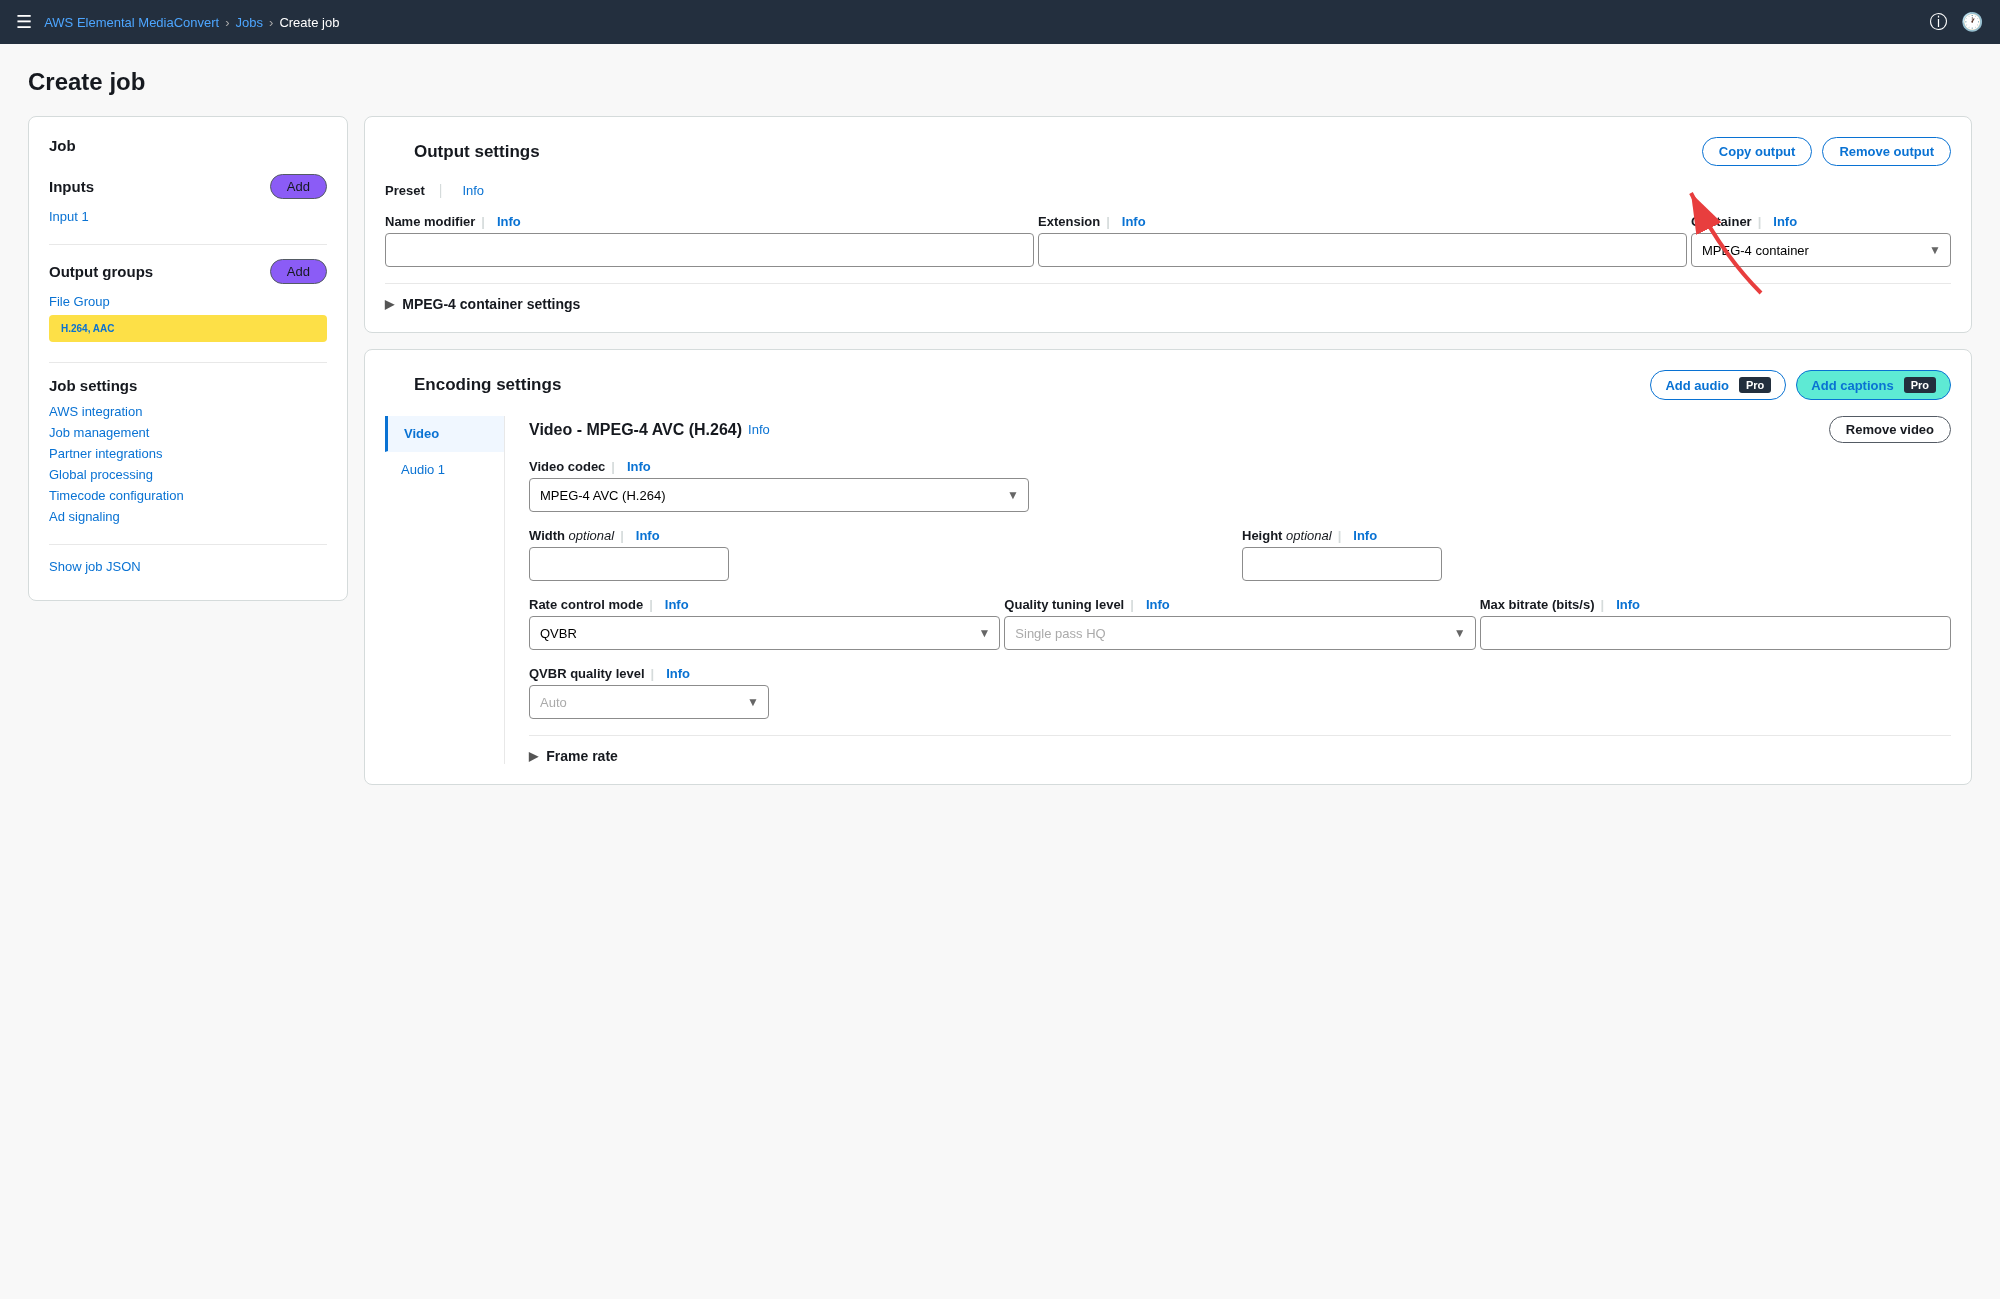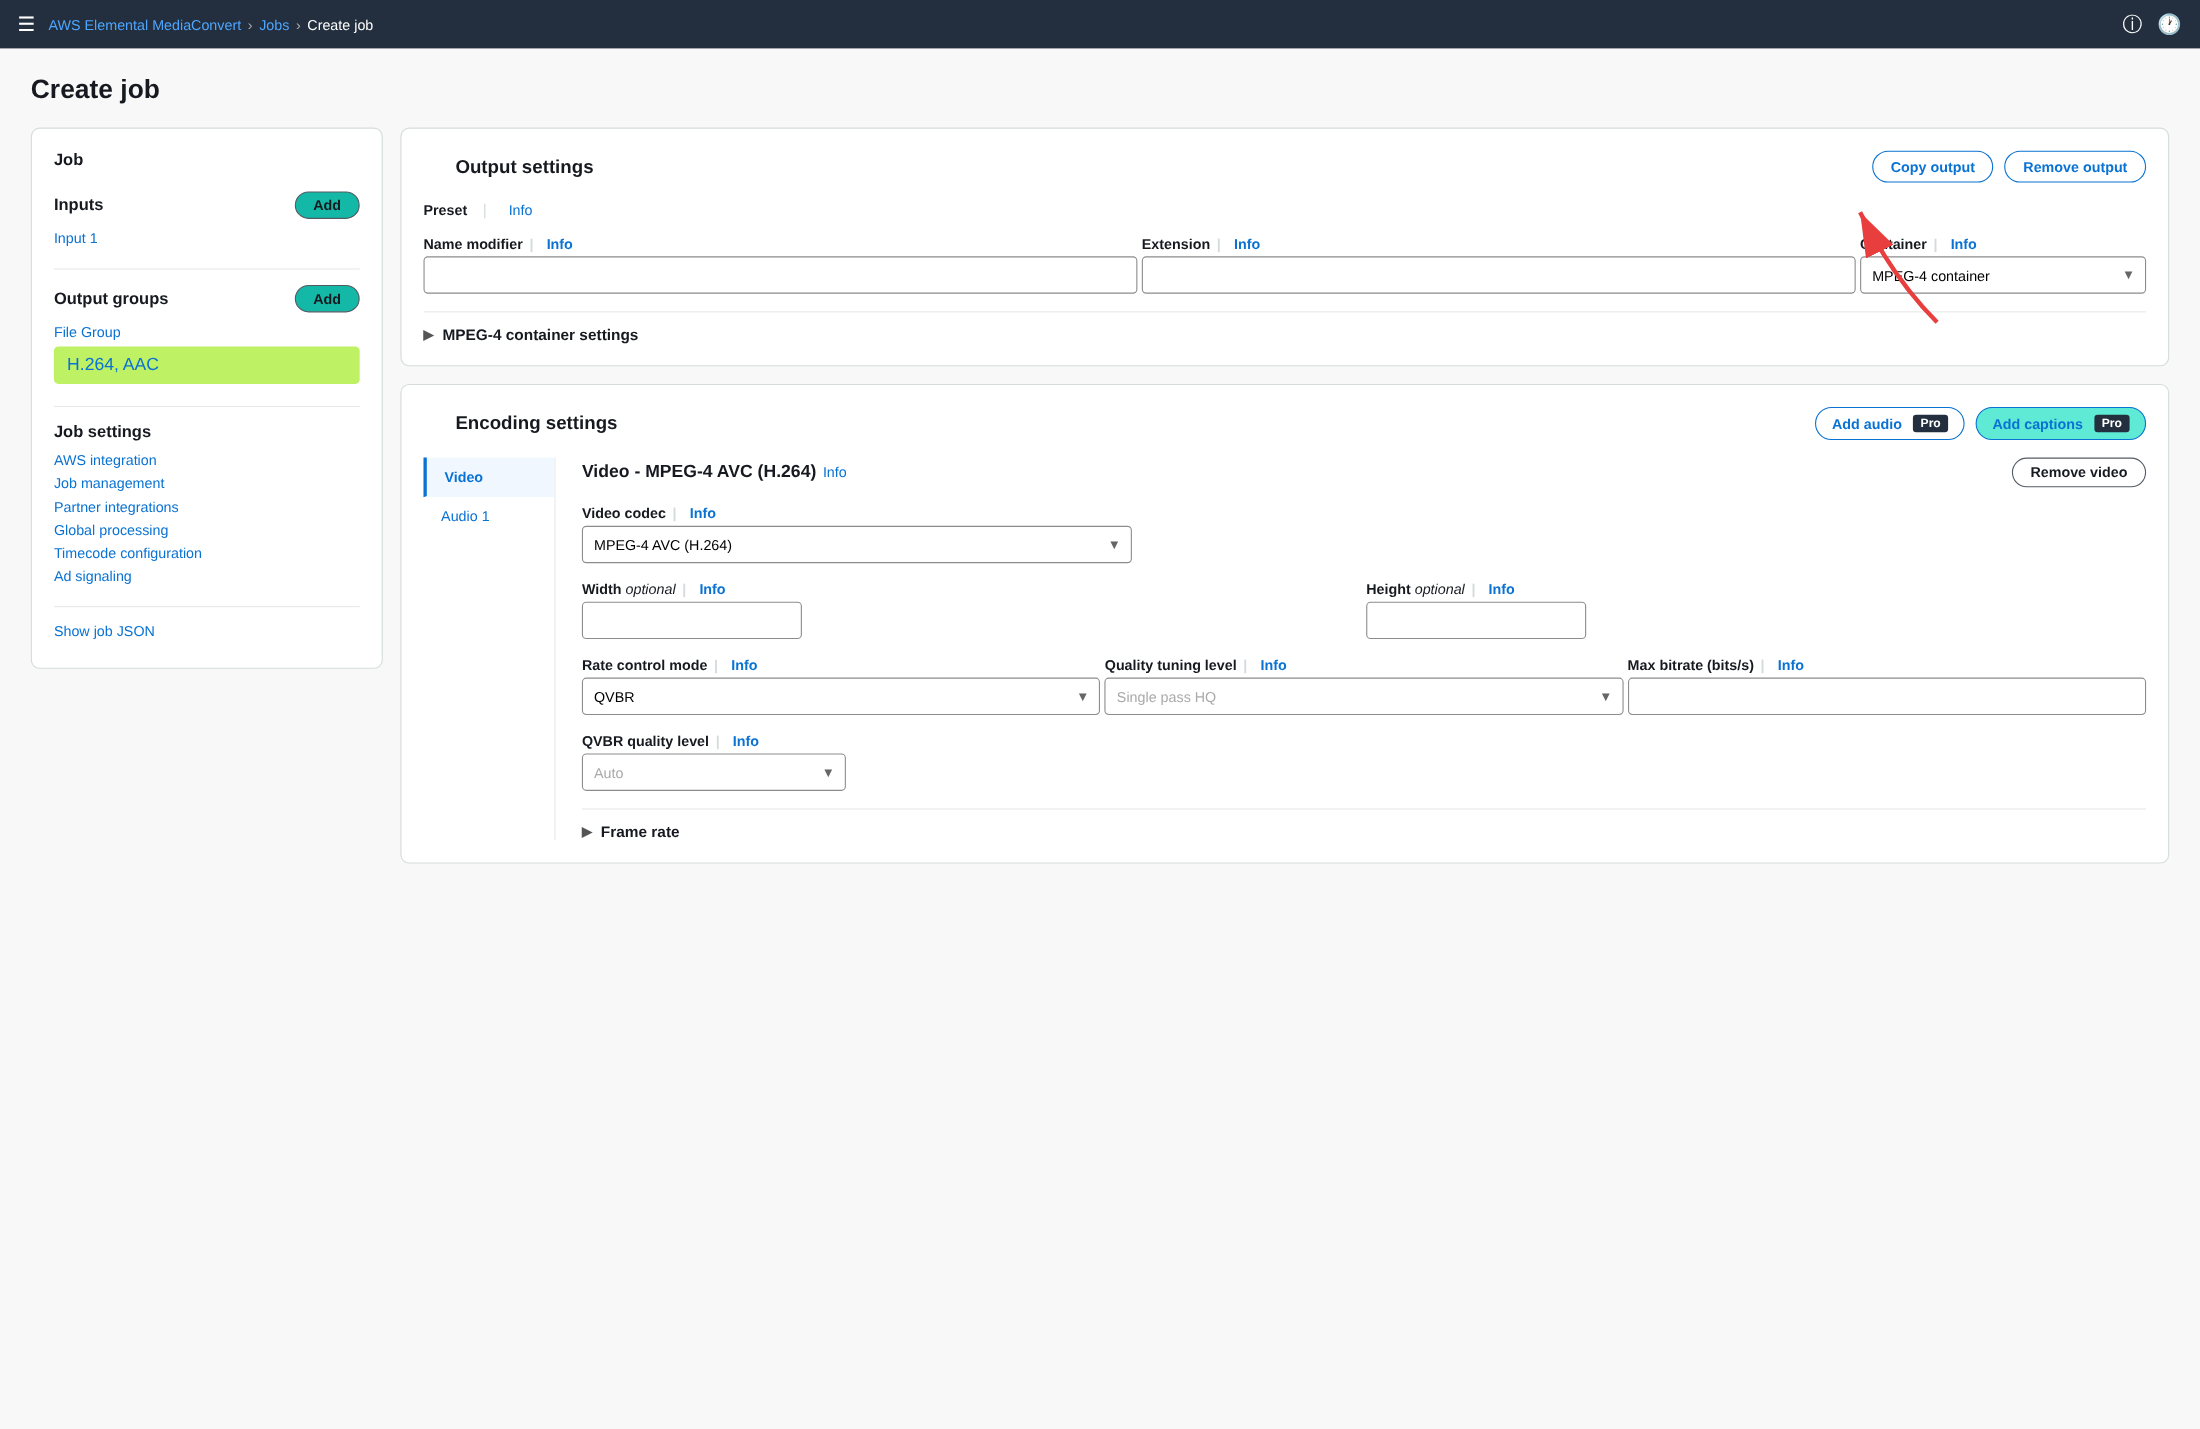--- a/index.html
+++ b/index.html
@@ -32,29 +32,29 @@
       background: #fff; border: 1px solid #d5dbdb; border-radius: 8px;
       padding: 20px;
     }
     .panel-section { margin-bottom: 20px; }
     .panel-section-header {
       display: flex; align-items: center; justify-content: space-between;
       margin-bottom: 10px;
     }
     .panel-section-title { font-weight: 700; font-size: 15px; }
     .btn-add {
-      background: #14b8a6; border: 1px solid #545b64; border-radius: 16px;
+      background: #8b5cf6; border: 1px solid #545b64; border-radius: 16px;
       padding: 4px 16px; font-size: 13px; cursor: pointer; color: #16191f;
-      font-weight: 700;
+      font-weight: 400;
     }
     .panel-link { color: #0972d3; text-decoration: none; font-size: 13px; cursor: pointer; display: block; margin-bottom: 6px; }
     .panel-divider { border: none; border-top: 1px solid #e8e8e8; margin: 14px 0; }
     .nav-item-active {
-      background: #bef264; border-radius: 4px; padding: 8px 12px;
-      color: #0972d3; font-size: 16px; font-weight: 400; cursor: pointer;
+      background: #fde047; border-radius: 4px; padding: 8px 12px;
+      color: #0972d3; font-size: 10px; font-weight: 700; cursor: pointer;
     }
 
     
     .right-panel { flex: 1; display: flex; flex-direction: column; gap: 16px; }
 
     
     .card {
       background: #fff; border: 1px solid #d5dbdb; border-radius: 8px;
       padding: 20px;
     }

